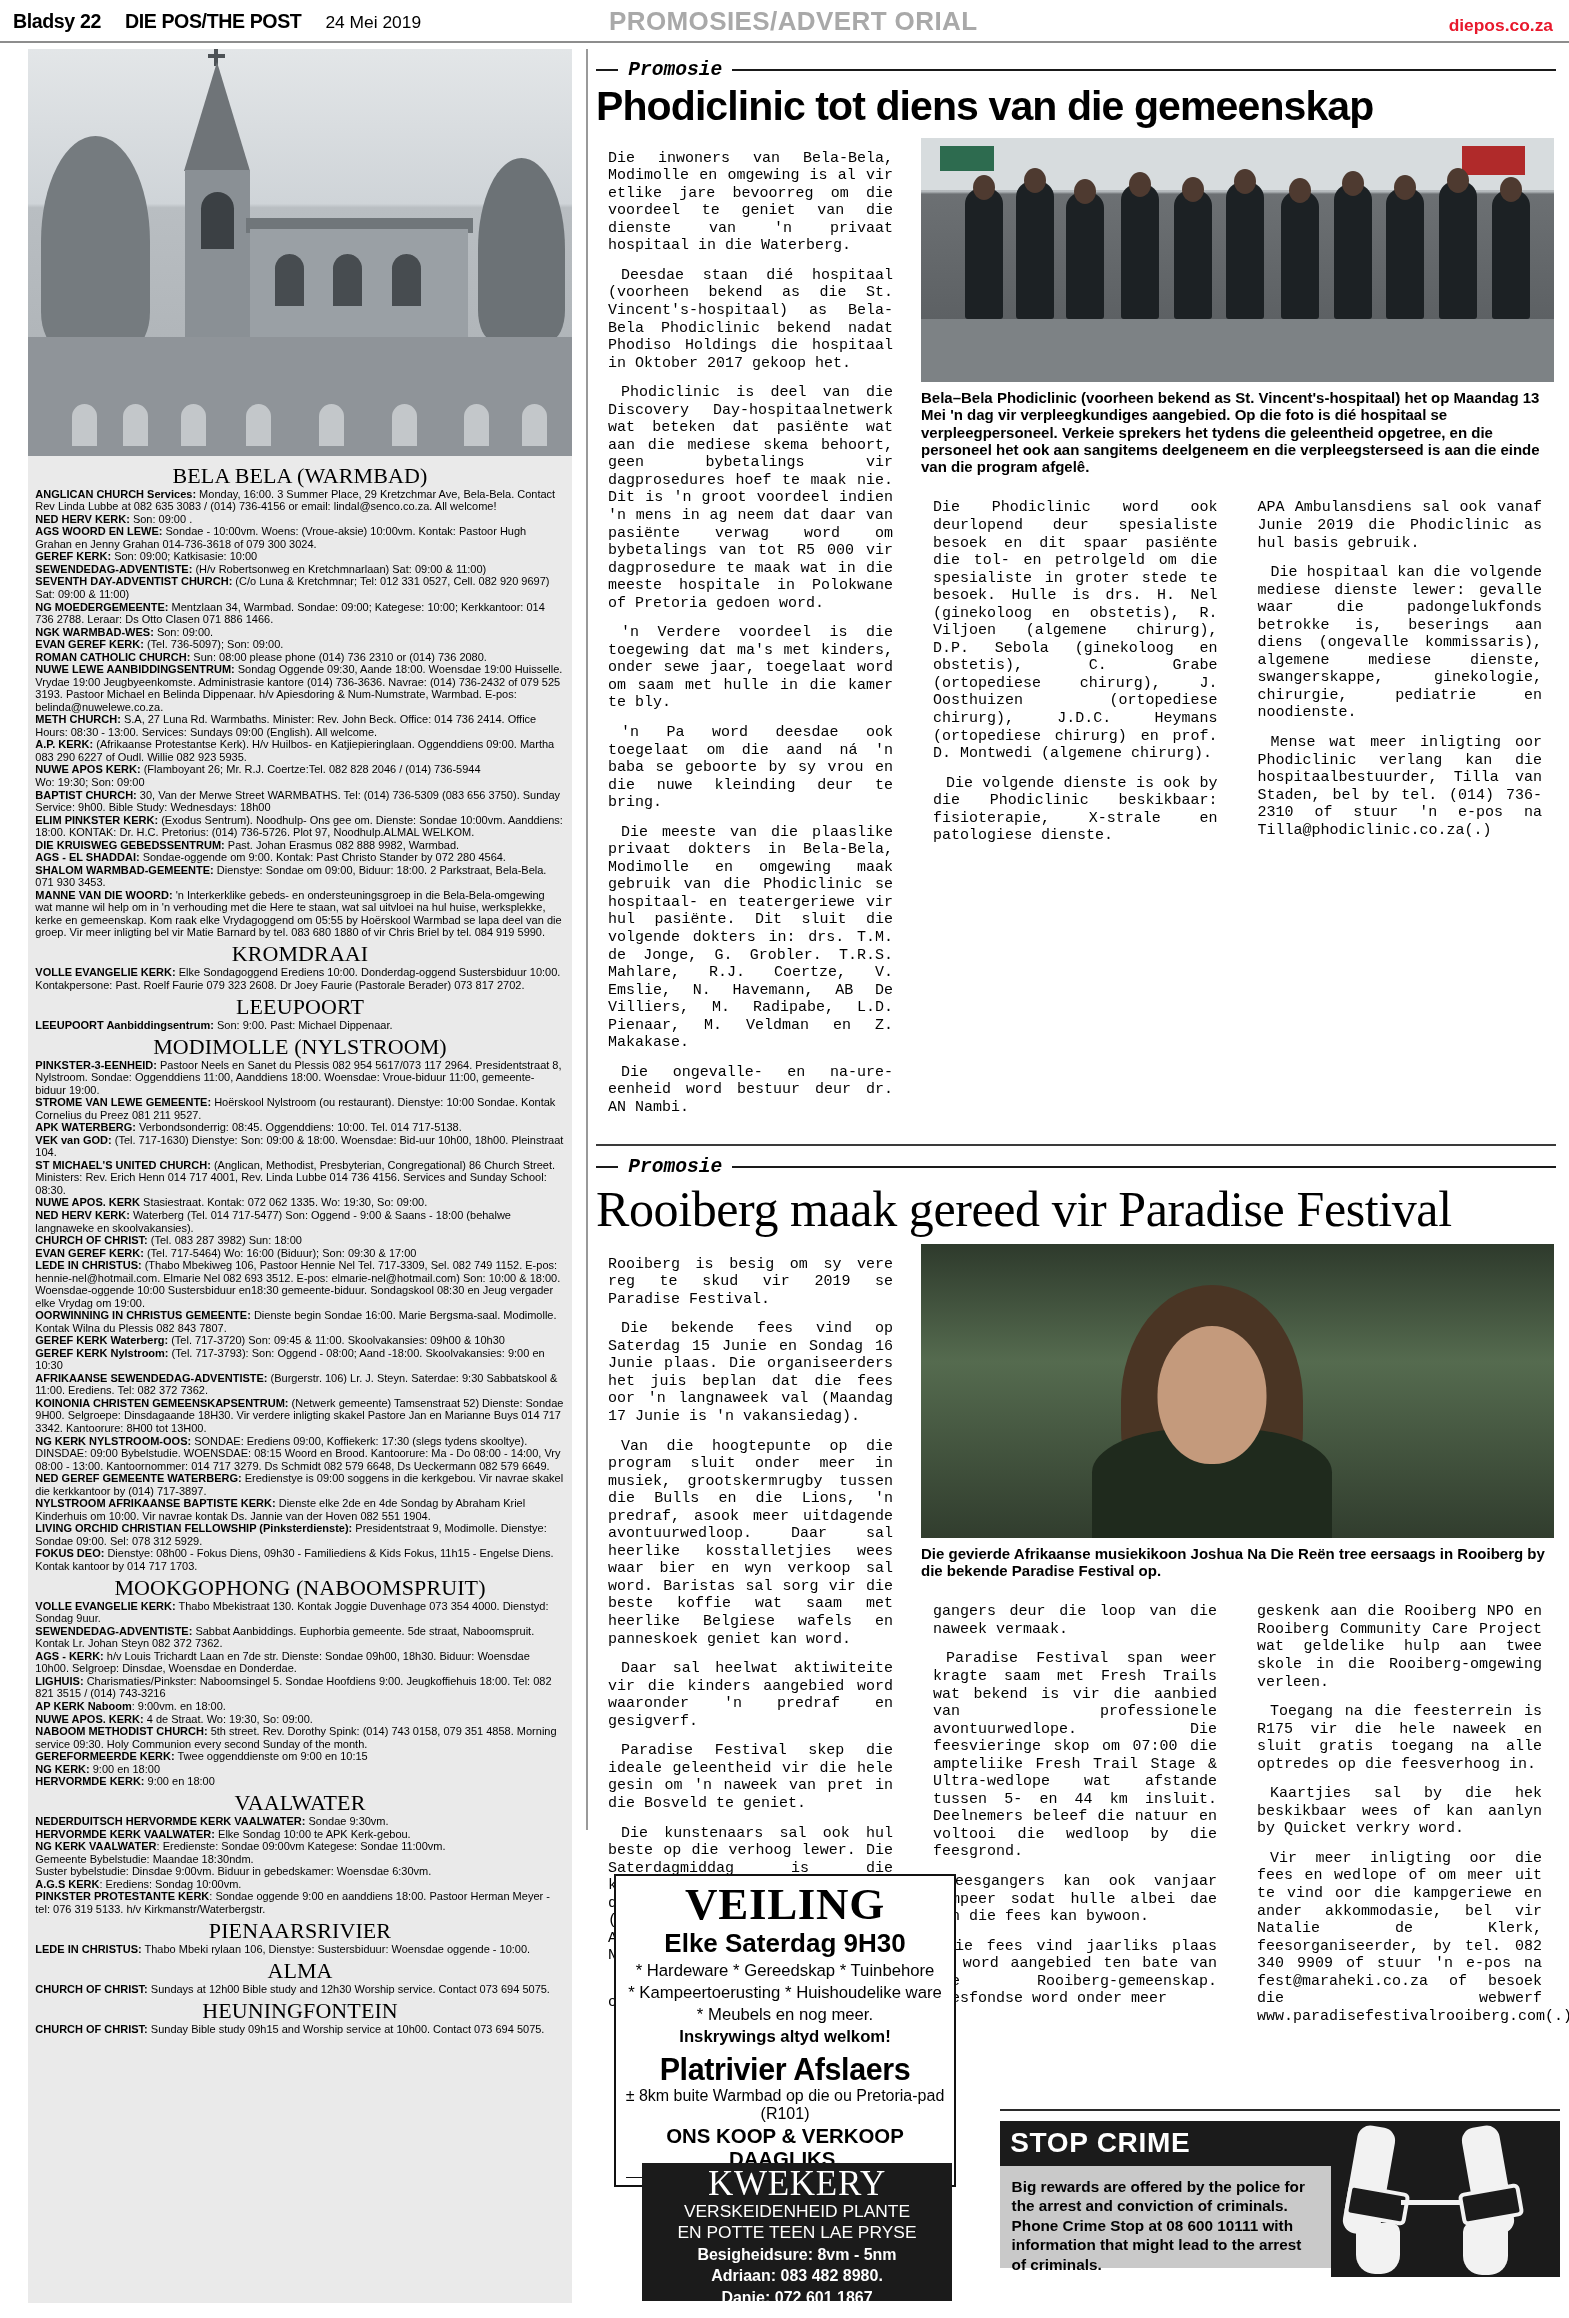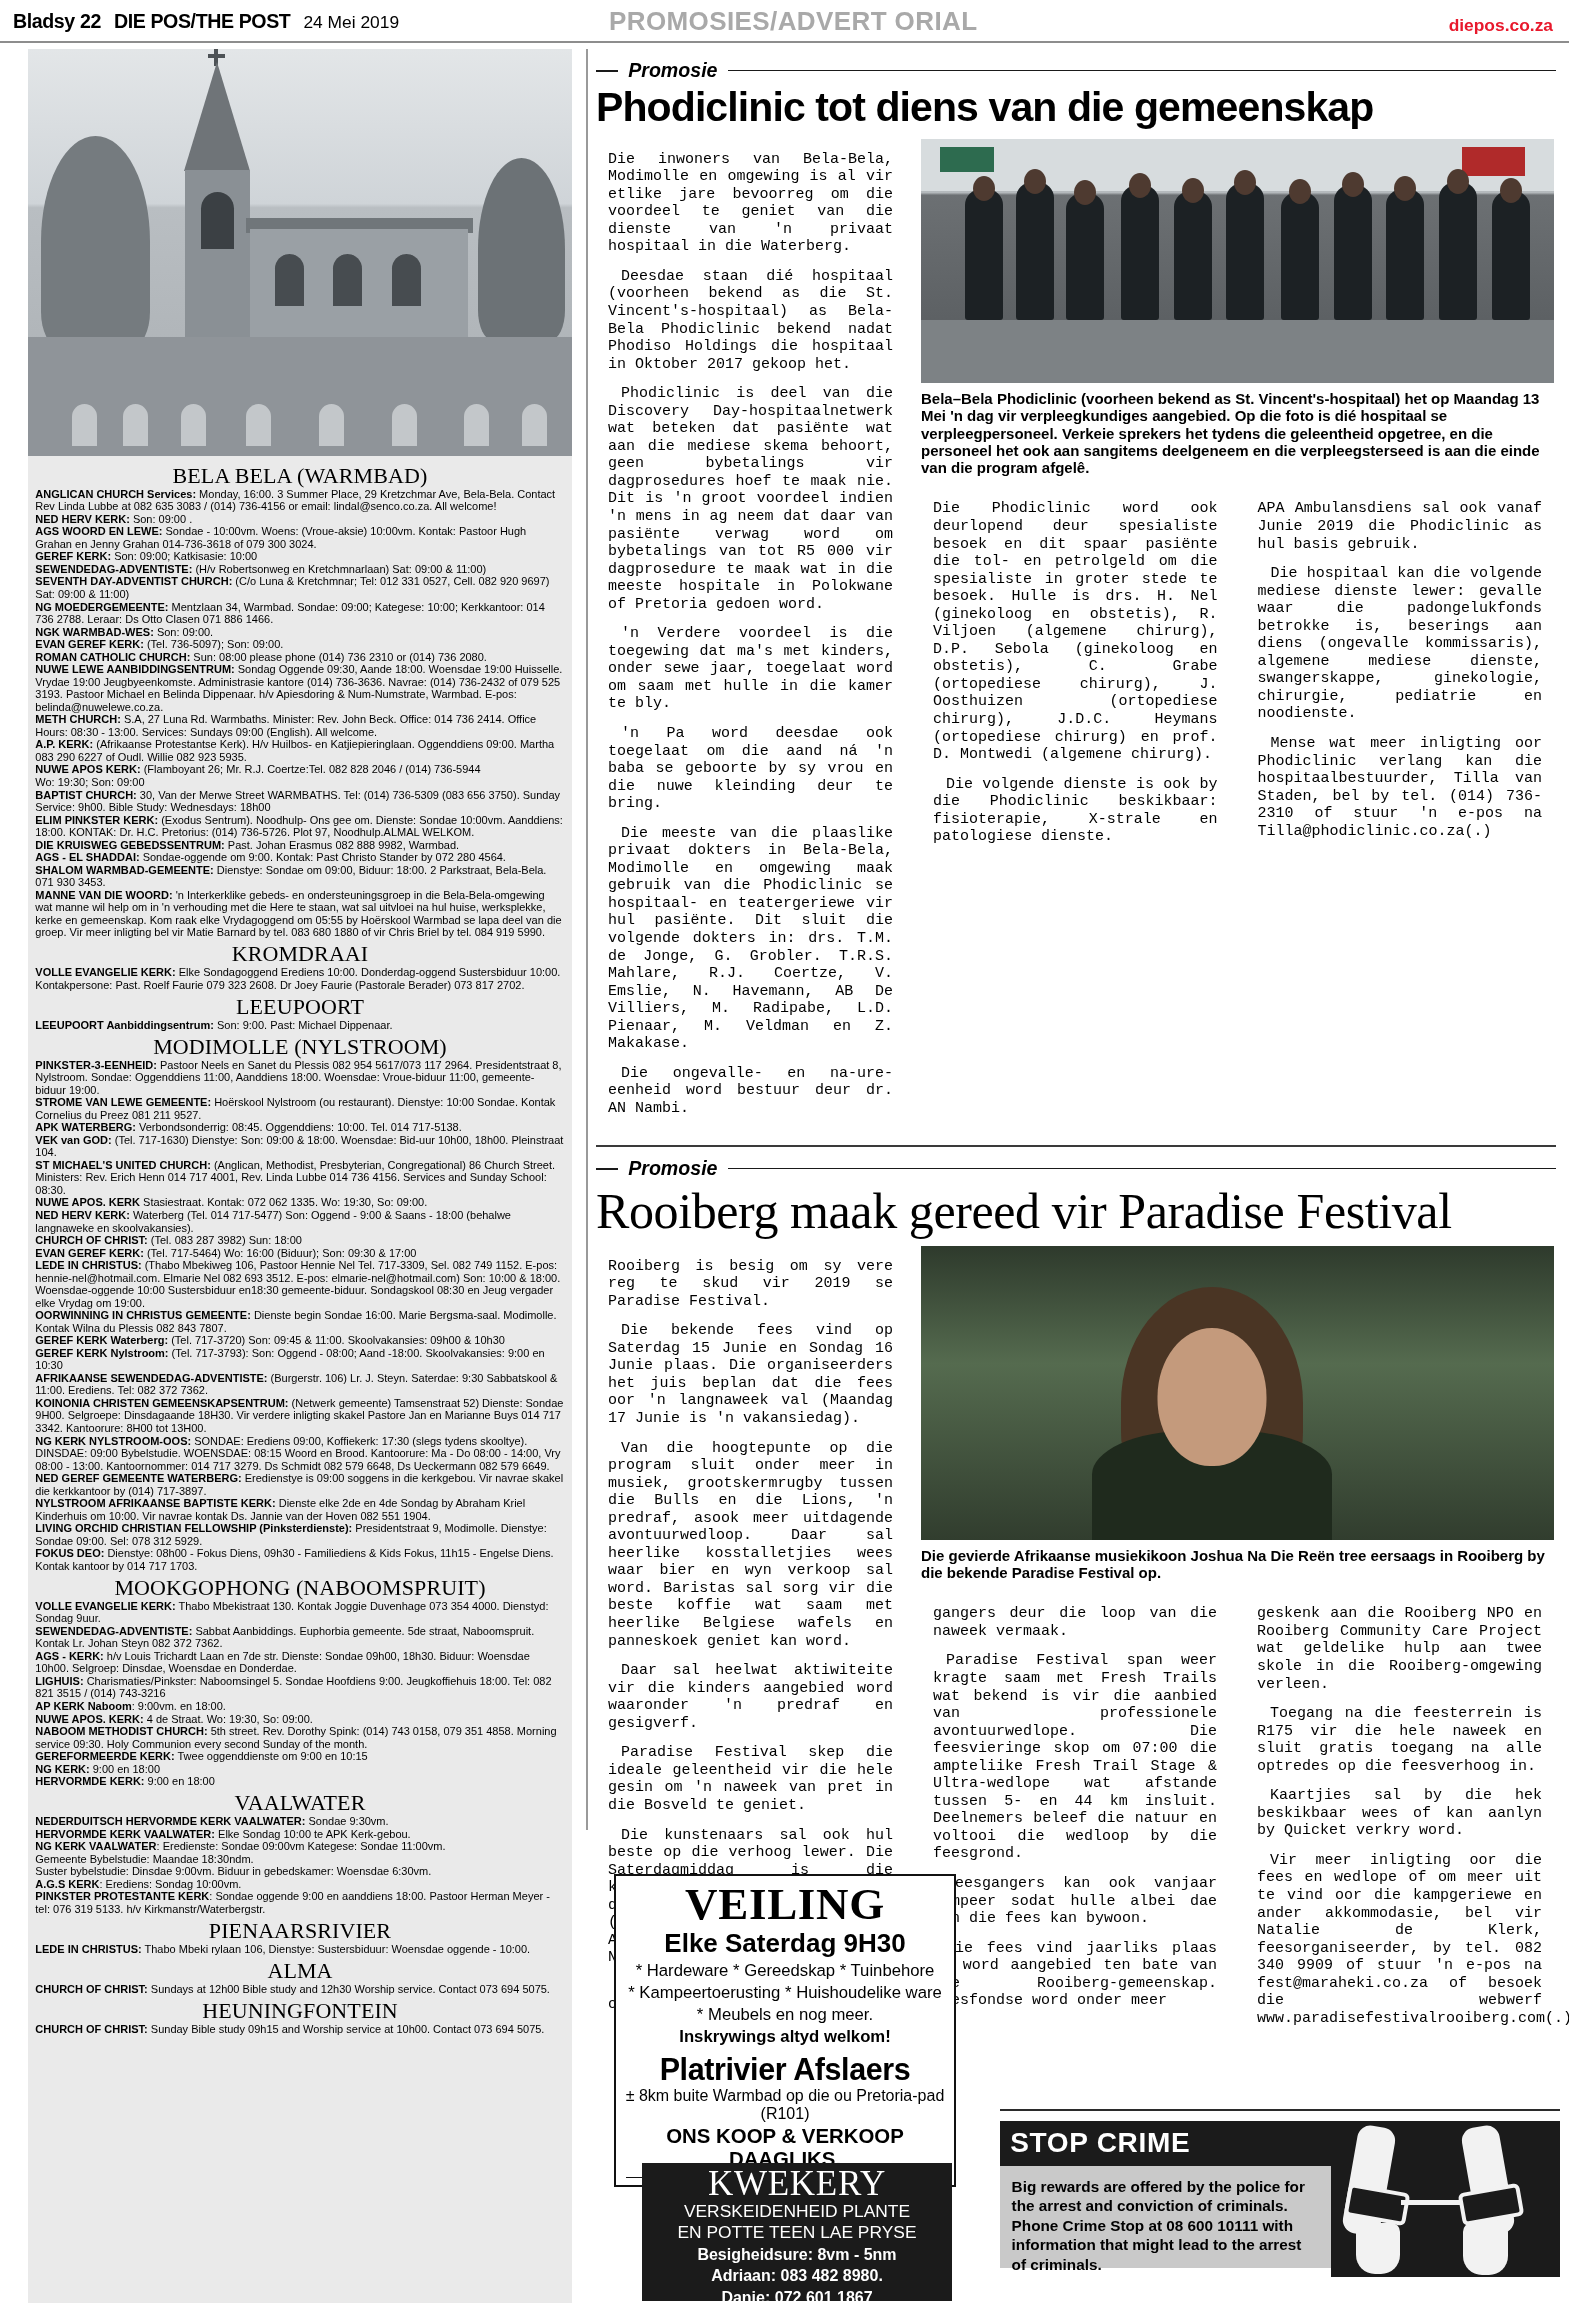--- a/index.html
+++ b/index.html
@@ -1,20 +1,20 @@
 <!DOCTYPE html>
 <html style="font-size:11.6px"><head>
 <meta charset="utf-8">
 <style>
   html,body{margin:0;padding:0;background:#fff;}
   body{width:1569px;height:2319px;font-family:"Liberation Serif",serif;color:#000;position:relative;overflow:hidden;}
 
   
   .masthead{position:absolute;left:0;top:0;width:1569px;height:47px;}
-  .mh-left{position:absolute;left:13px;top:10.2px;display:flex;align-items:baseline;gap:13px;}
+  .mh-left{position:absolute;left:13px;top:10.2px;display:flex;align-items:baseline;gap:24px;}
   .mh-page{font-family:"Liberation Sans",sans-serif;font-weight:bold;font-size:19.6px;letter-spacing:-0.4px;}
   .mh-paper{font-family:"Liberation Sans",sans-serif;font-weight:bold;font-size:19.6px;letter-spacing:-0.4px;}
   .mh-date{font-family:"Liberation Sans",sans-serif;font-size:17.4px;}
   .mh-section{position:absolute;left:609px;top:5.8px;width:509px;text-align:left;
       font-family:"Liberation Sans",sans-serif;font-weight:bold;font-size:26px;color:#a9a9a9;letter-spacing:0.4px;}
   .mh-url{position:absolute;right:16px;top:14.5px;font-family:"Liberation Sans",sans-serif;
       font-weight:bold;font-size:17.4px;color:#e8192c;}
   .mh-rule{position:absolute;left:0;top:41px;width:1569px;height:2.2px;background:#8d8d8d;}
 
   
@@ -29,21 +29,21 @@
   .entry b{font-weight:bold;}
 
   
   .vrule{position:absolute;background:#9a9a9a;}
 
   
   .main{position:absolute;left:596px;top:49px;width:960px;}
 
   .promo-tag{display:flex;align-items:center;gap:10.2px;margin:10.2px 0 4.4px 0;}
   .promo-dash{width:22px;height:2.2px;background:#1a1a1a;}
-  .promo-word{font-family:Liberation Sans, sans-serif;font-style:italic;font-weight:bold;font-size:19.6px;}
+  .promo-word{font-family:Liberation Mono, monospace;font-style:italic;font-weight:bold;font-size:19.6px;}
   .promo-line{flex:1;height:1.5px;background:#1a1a1a;}
 
   .headline1{font-family:"Liberation Sans",sans-serif;font-weight:bold;font-size:41px;
       letter-spacing:-0.9px;line-height:1.02;margin:2.9px 0 10.2px 0;}
   .headline2{font-family:"Liberation Serif",serif;font-weight:normal;font-size:50px;
       letter-spacing:-0.4px;line-height:1.02;margin:5.8px 0 8.7px 0;}
 
   .art-grid{display:flex;gap:16px;}
   .col-txt{width:309px;}
   .col-txt p{font-family:Liberation Mono, monospace;font-size:15px;line-height:1.17;

